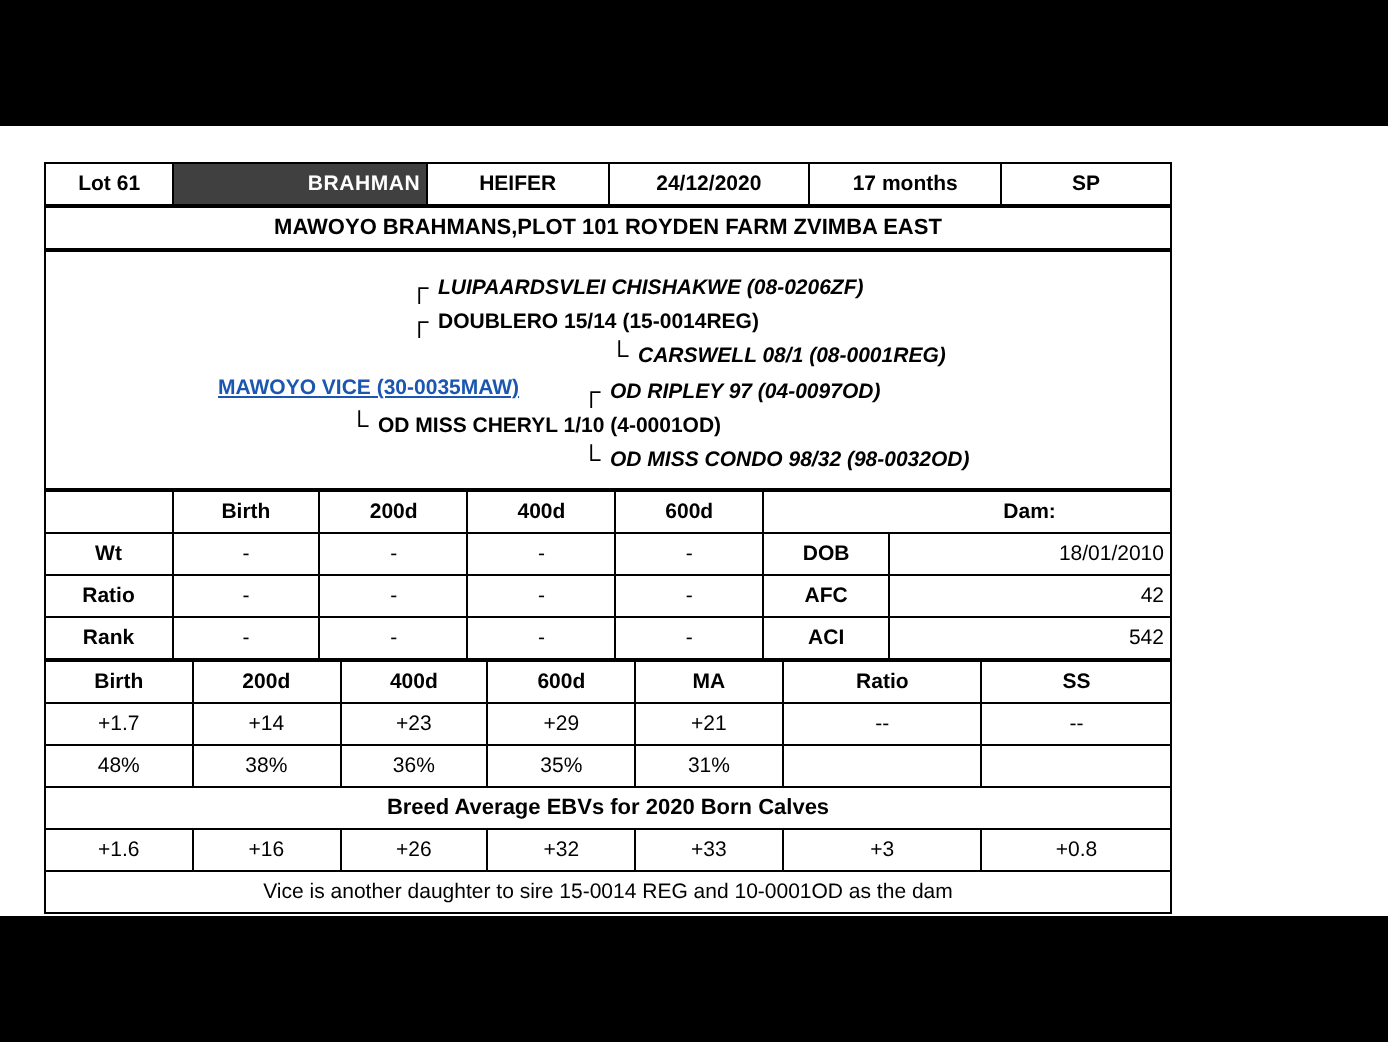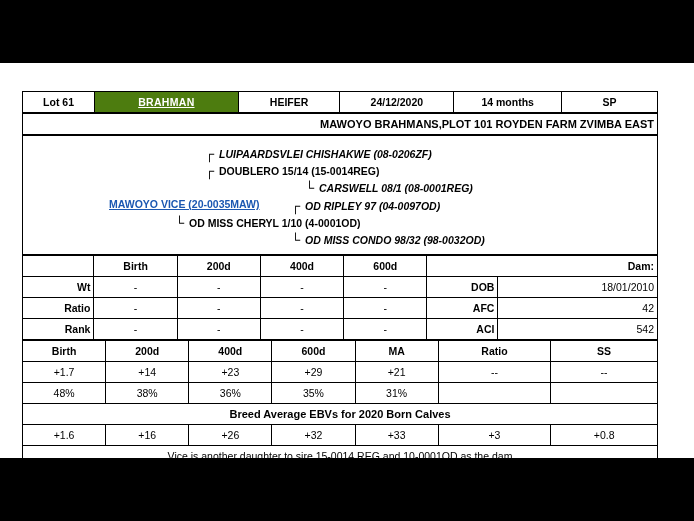--- a/index.html
+++ b/index.html
@@ -10,40 +10,39 @@
     overflow:hidden;
   }
   .page{
     position:absolute;
     left:0;top:63px;
     width:694px;height:395px;
     background:#ffffff;
   }
   .sheet{
     position:absolute;
-    left:22px;top:28px;
-    width:636px;
+    left:22px;top:18px;
+    width:564px;
   }
   table{border-collapse:collapse;width:100%;table-layout:fixed;}
   td{
     border:1px solid #000;
     font-size:10.5px;
     padding:2px 3px;
     color:#000;
     height:16px;
     vertical-align:middle;
   }
   .c{text-align:center;}
-  .l{text-align:right;}
+  .l{text-align:center;}
   .r{text-align:right;}
   .b{font-weight:bold;}
   .brahman{
-    background:#4d7c0f;color:#fff;font-weight:bold;text-align:center;
+    background:#404040;color:#fff;font-weight:bold;text-align:right;
     letter-spacing:.3px;
-    text-decoration:underline;
   }
   .pedbox{
     position:relative;
     width:100%;height:118px;
     font-size:10.5px;
   }
   .pedbox span{
     position:absolute;
     white-space:nowrap;
   }
@@ -63,21 +62,21 @@
 <div class="page">
   <div class="sheet">
 
     <table>
       <tbody>
           <tr class="hdrrow">
         <td class="c" style="width:11%">Lot 61</td>
         <td class="brahman" style="width:23%">BRAHMAN</td>
         <td class="c" style="width:16%">HEIFER</td>
         <td class="c" style="width:18%">24/12/2020</td>
-        <td class="c" style="width:17%">14 months</td>
+        <td class="c" style="width:17%">17 months</td>
         <td class="c" style="width:15%">SP</td>
       </tr>
     </tbody>
       </table>
 
     <table>
       <tbody>
           <tr>
         <td class="l b" style="font-size:11px">MAWOYO BRAHMANS,PLOT 101 ROYDEN FARM ZVIMBA EAST</td>
       </tr>
@@ -91,21 +90,21 @@
           <div class="pedbox">
             <span class="brk" style="left:182px;top:10px;">┌</span>
             <span class="ital" style="left:196px;top:12px;text-align:center;">LUIPAARDSVLEI CHISHAKWE (08-0206ZF)</span>
 
             <span class="brk" style="left:182px;top:27px;">┌</span>
             <span class="bold" style="left:196px;top:29px;">DOUBLERO 15/14 (15-0014REG)</span>
 
             <span class="brk" style="left:282px;top:44px;">└</span>
             <span class="ital" style="left:296px;top:46px;">CARSWELL 08/1 (08-0001REG)</span>
 
-            <span class="link" style="left:86px;top:62px;">MAWOYO VICE (20-0035MAW)</span>
+            <span class="link" style="left:86px;top:62px;">MAWOYO VICE (30-0035MAW)</span>
 
             <span class="brk" style="left:268px;top:62px;">┌</span>
             <span class="ital" style="left:282px;top:64px;">OD RIPLEY 97 (04-0097OD)</span>
 
             <span class="brk" style="left:152px;top:79px;">└</span>
             <span class="bold" style="left:166px;top:81px;">OD MISS CHERYL 1/10 (4-0001OD)</span>
 
             <span class="brk" style="left:268px;top:96px;">└</span>
             <span class="ital" style="left:282px;top:98px;">OD MISS CONDO 98/32 (98-0032OD)</span>
           </div>

